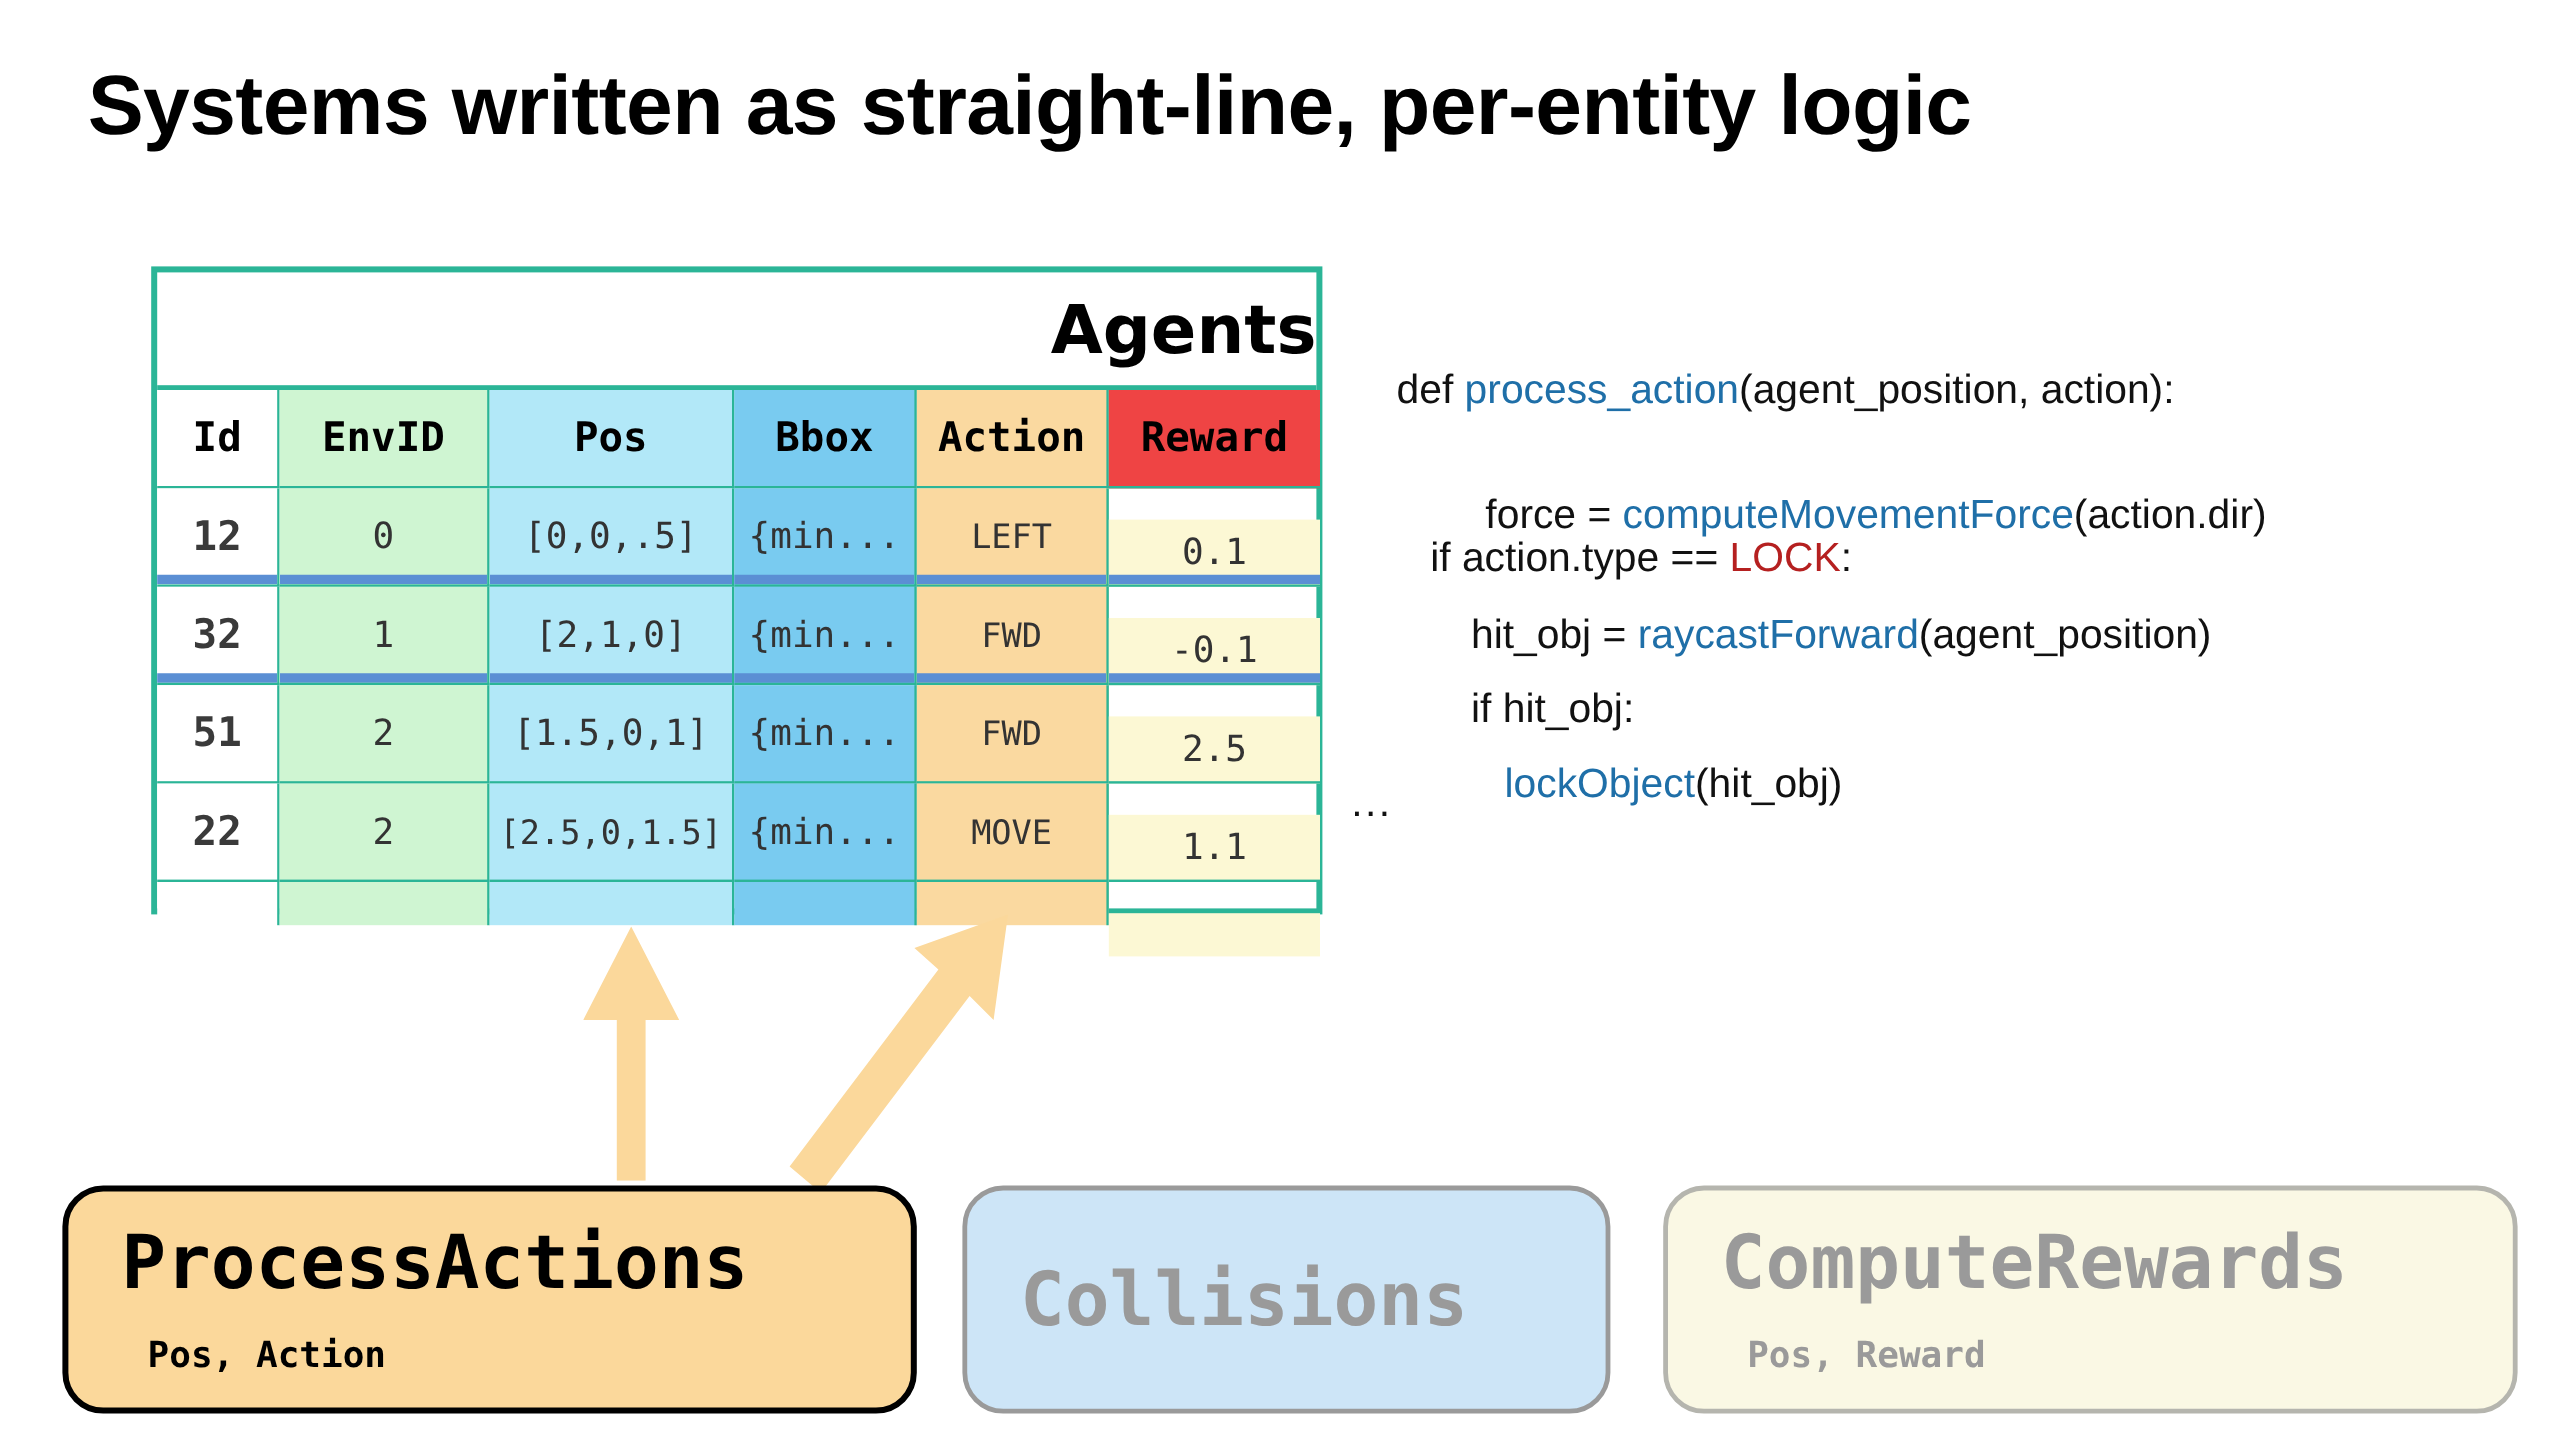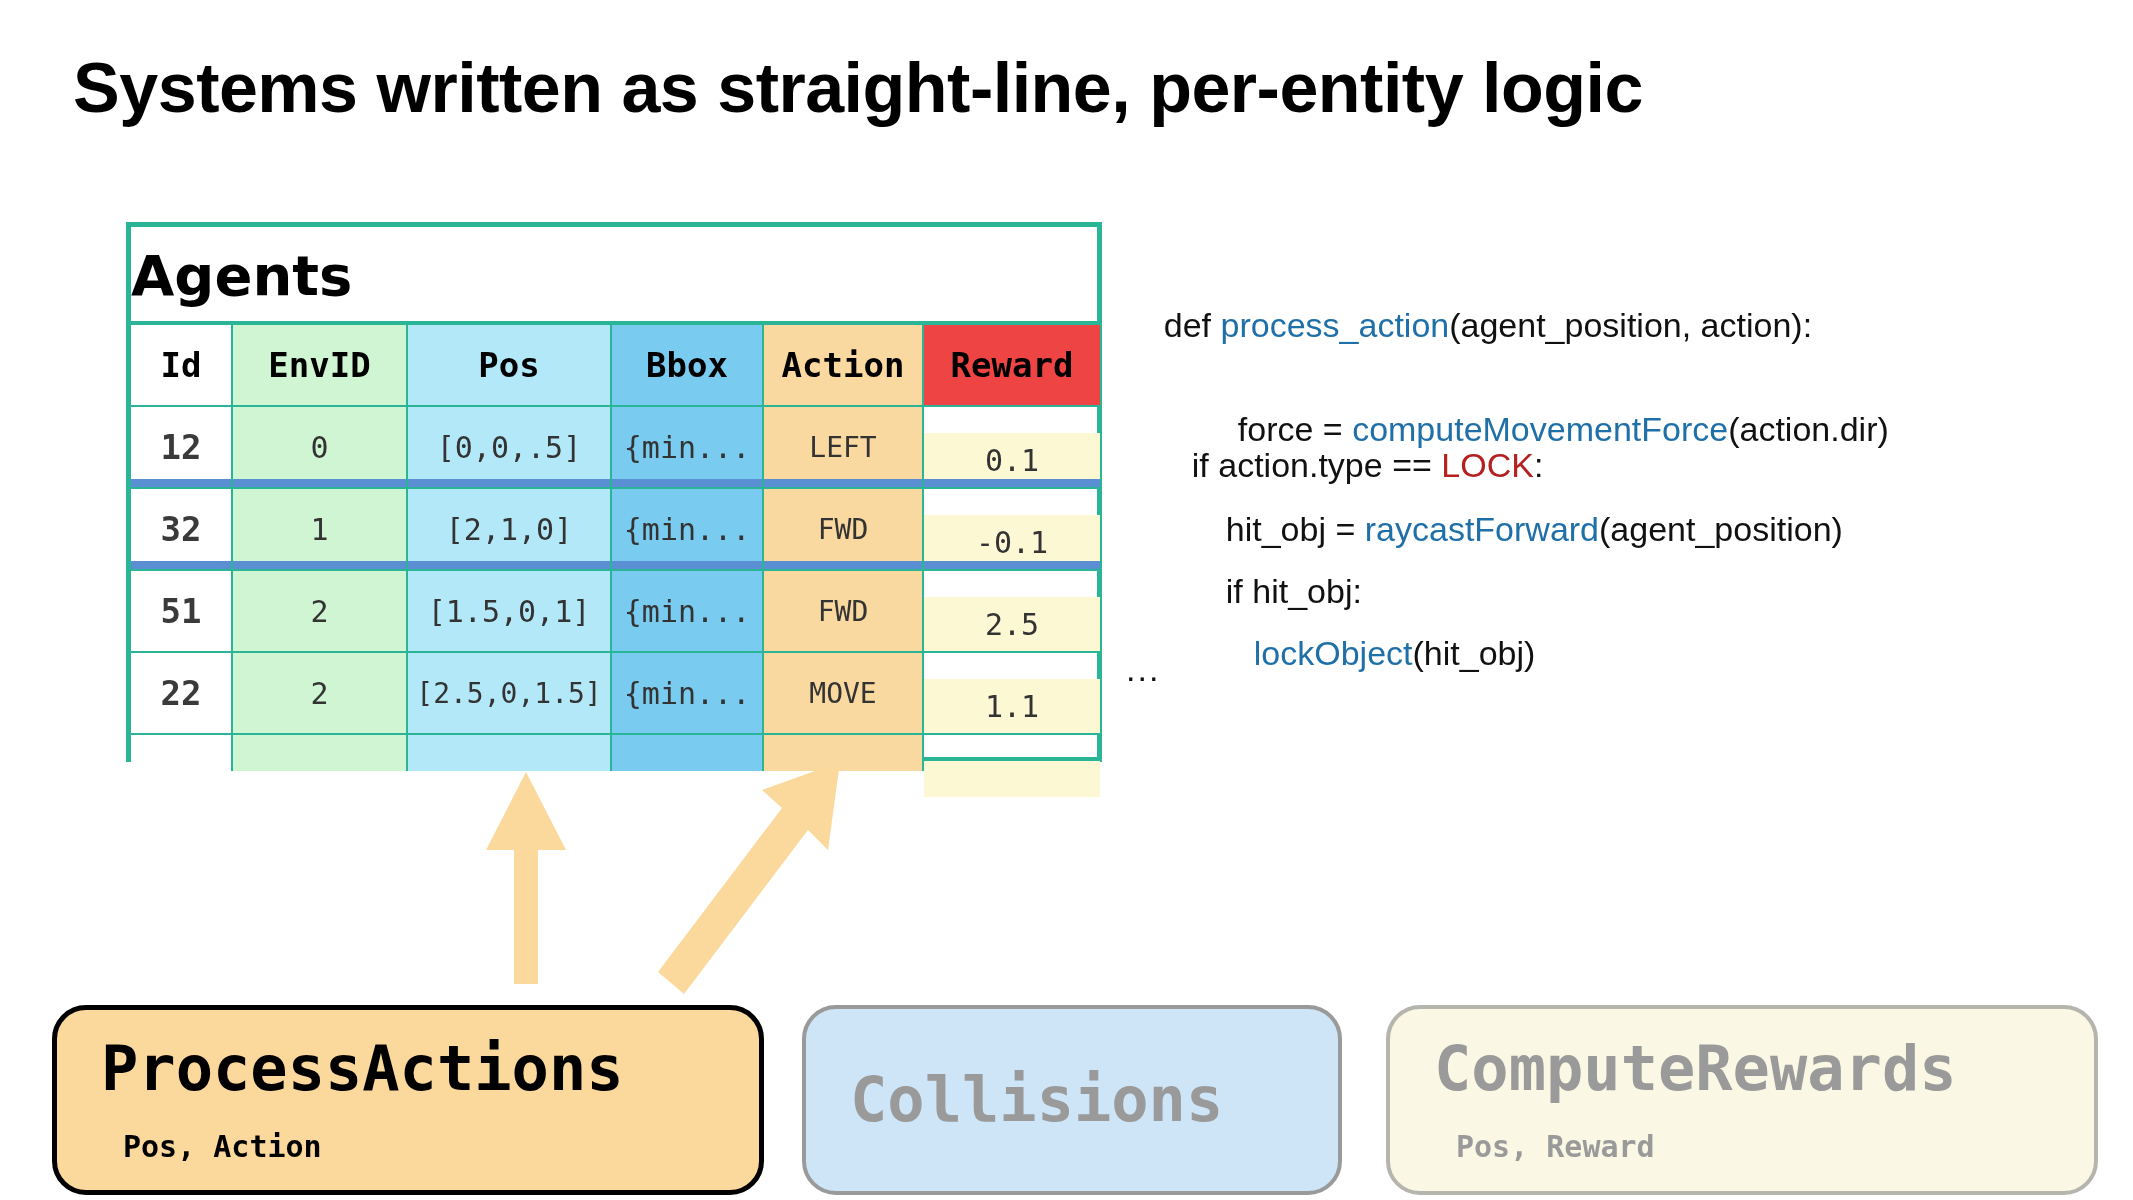--- a/index.html
+++ b/index.html
@@ -37,21 +37,21 @@
     top: 222px;
     width: 976px;
     height: 540px;
     box-sizing: border-box;
     border: 5px solid #2BB597;
     background: #ffffff;
   }
   #agents-table-title {
     height: 98px;
     line-height: 98px;
-    text-align: left;
+    text-align: right;
     font-family: "DejaVu Sans", sans-serif;
     font-weight: bold;
     font-size: 56px;
     color: #000000;
     border-bottom: 4px solid #2BB597;
     box-sizing: border-box;
   }
   #agents-grid {
     display: grid;
     grid-template-columns: 102px 175px 204px 152px 160px 176px;
@@ -140,21 +140,20 @@
 
   
   .sys-card {
     position: absolute;
     box-sizing: border-box;
     border-radius: 34px;
     display: flex;
     flex-direction: column;
     justify-content: center;
     padding-left: 44px;
-    margin-top: 17px;
   }
   .sys-title {
     font-family: "DejaVu Sans Mono", monospace;
     font-weight: bold;
     font-size: 62px;
     line-height: 1.05;
     white-space: nowrap;
   }
   .sys-sub {
     font-family: "DejaVu Sans Mono", monospace;

